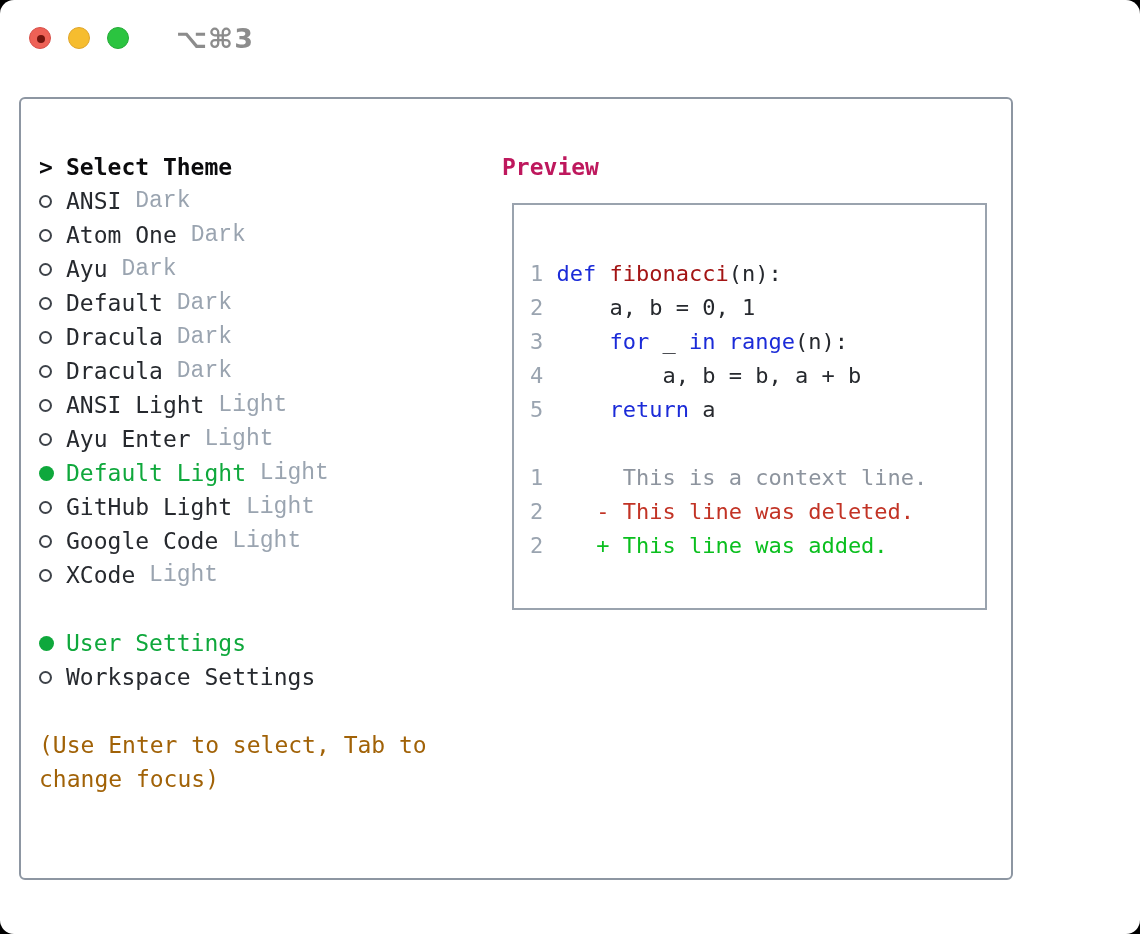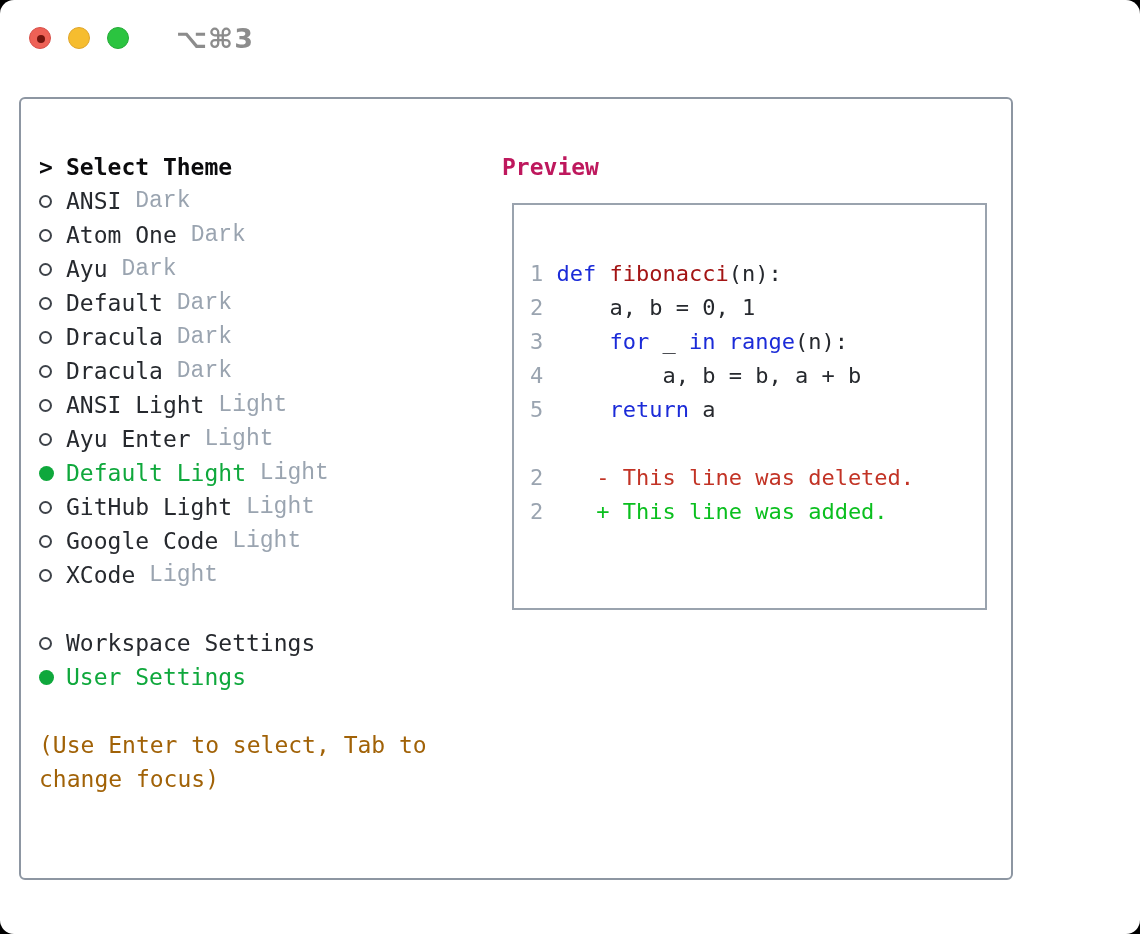--- a/index.html
+++ b/index.html
@@ -73,36 +73,37 @@
           <div class="row"><span class="marker"><span class="ring"></span></span><span class="opt-label">Dracula</span><span class="suffix">Dark</span></div>
           <div class="row"><span class="marker"><span class="ring"></span></span><span class="opt-label">ANSI Light</span><span class="suffix">Light</span></div>
           <div class="row"><span class="marker"><span class="ring"></span></span><span class="opt-label">Ayu Enter</span><span class="suffix">Light</span></div>
           <div class="row"><span class="marker"><span class="dot"></span></span><span class="opt-label sel">Default Light</span><span class="suffix">Light</span></div>
           <div class="row"><span class="marker"><span class="ring"></span></span><span class="opt-label">GitHub Light</span><span class="suffix">Light</span></div>
           <div class="row"><span class="marker"><span class="ring"></span></span><span class="opt-label">Google Code</span><span class="suffix">Light</span></div>
           <div class="row"><span class="marker"><span class="ring"></span></span><span class="opt-label">XCode</span><span class="suffix">Light</span></div>
         </div>
       <div class="blank-row"></div>
       <div id="apply-list">
+          <div class="row"><span class="marker"><span class="dot"></span></span><span class="opt-label sel">User Settings</span></div>
           <div class="row"><span class="marker"><span class="ring"></span></span><span class="opt-label">Workspace Settings</span></div>
-          <div class="row"><span class="marker"><span class="dot"></span></span><span class="opt-label sel">User Settings</span></div>
         </div>
       <div class="blank-row"></div>
       <div class="hint">(Use Enter to select, Tab to change focus)</div>
     </div>
 
     <div class="preview-header">Preview</div>
 
     <div class="preview-box">
       <div id="preview-lines">
           <div class="pline"><span class="lnum">1</span><span class="kw">def</span><span class="pl"> </span><span class="fn">fibonacci</span><span class="pl">(n):</span></div>
           <div class="pline"><span class="lnum">2</span><span class="pl">    a, b = 0, 1</span></div>
           <div class="pline"><span class="lnum">3</span><span class="pl">    </span><span class="kw">for</span><span class="pl"> _ </span><span class="kw">in</span><span class="pl"> </span><span class="kw">range</span><span class="pl">(n):</span></div>
           <div class="pline"><span class="lnum">4</span><span class="pl">        a, b = b, a + b</span></div>
           <div class="pline"><span class="lnum">5</span><span class="pl">    </span><span class="kw">return</span><span class="pl"> a</span></div>
           <div class="pline"></div>
+          <div class="pline"><span class="lnum">1</span><span class="ctx">     This is a context line.</span></div>
           <div class="pline"><span class="lnum">2</span><span class="del">   - This line was deleted.</span></div>
           <div class="pline"><span class="lnum">2</span><span class="add">   + This line was added.</span></div>
         </div>
     </div>
 
   </div>
 </div>
 
 </body></html>

